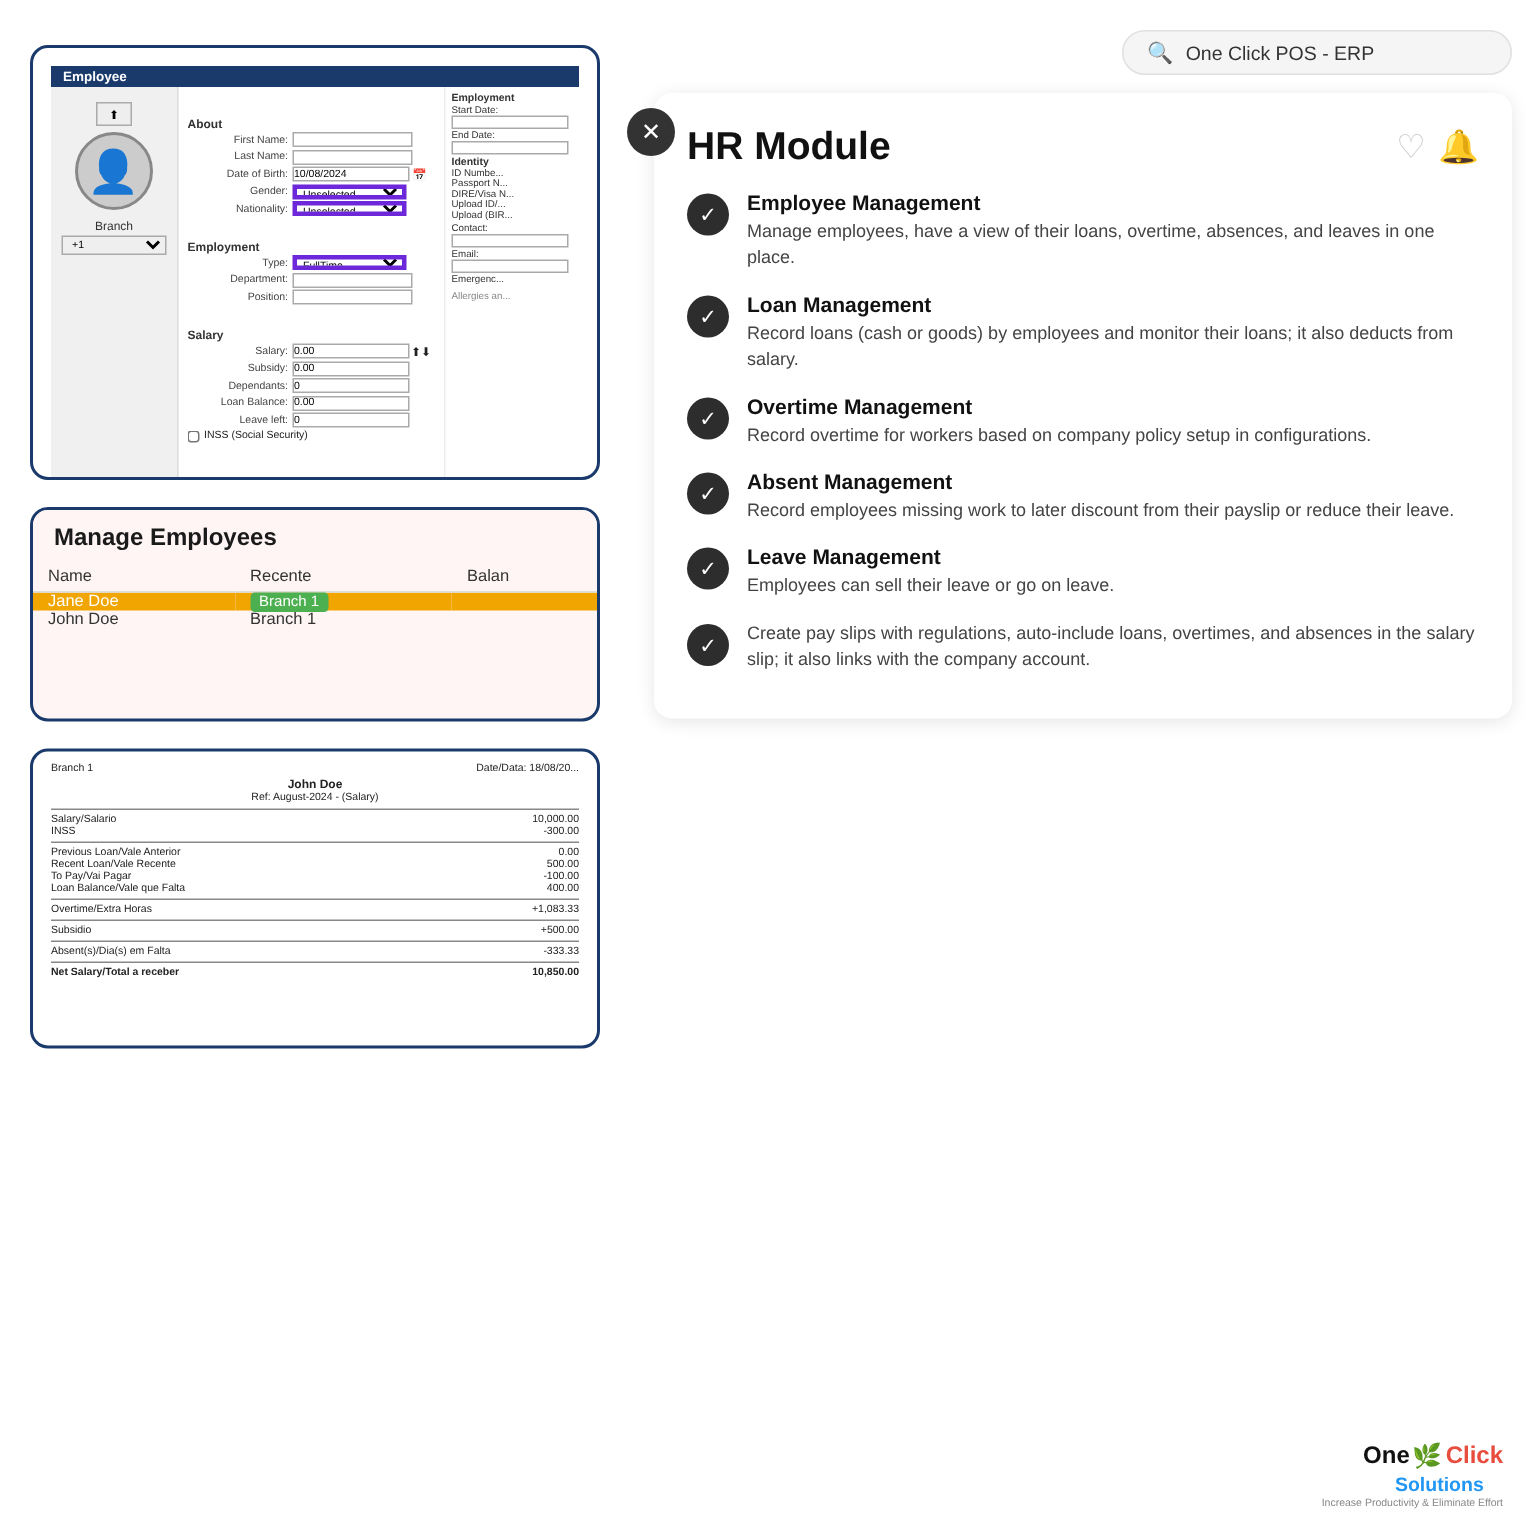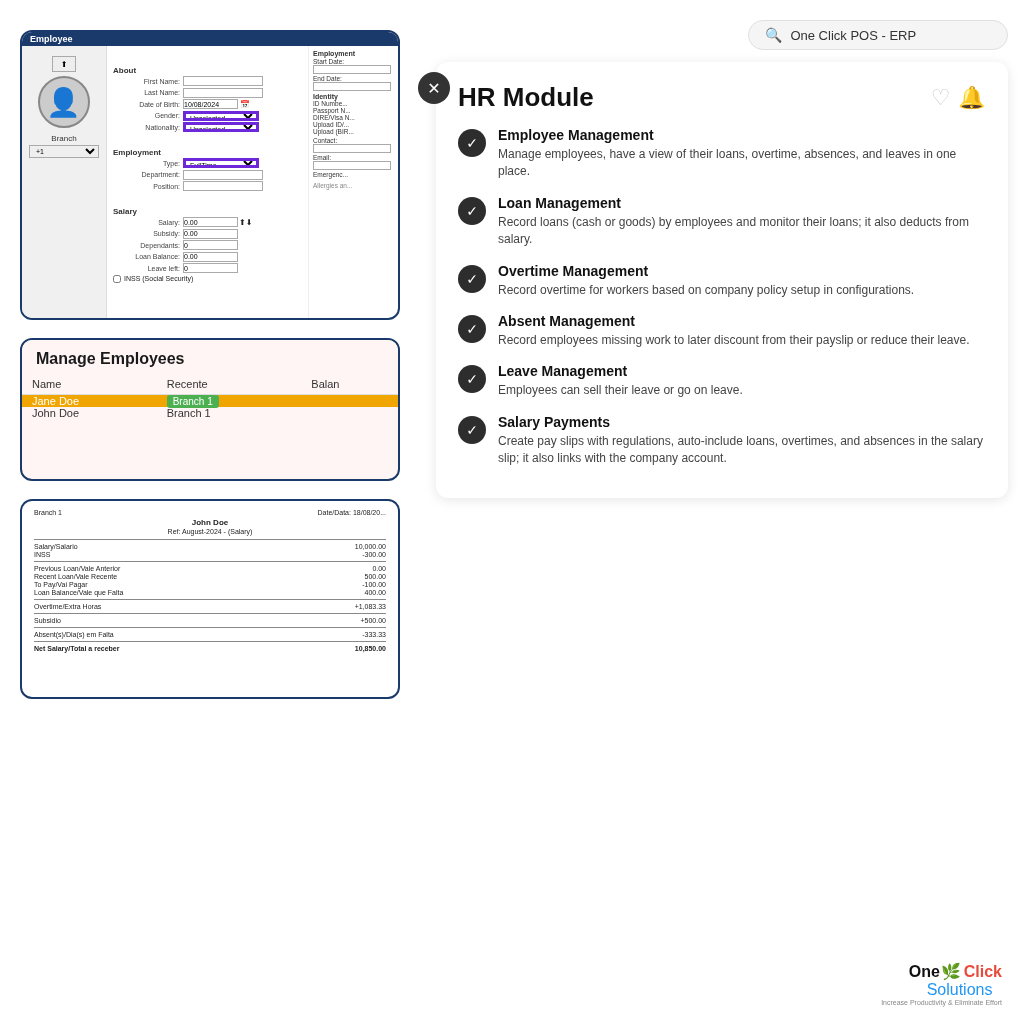--- a/index.html
+++ b/index.html
@@ -25,21 +25,21 @@
     
     .screenshot-card {
       border: 2px solid #1a3a6b;
       border-radius: 12px;
       overflow: hidden;
       background: #fff;
     }
 
     
     .card1 {
-      padding: 0;
+      padding: 12px;
       height: 290px;
     }
     .card1-inner {
       display: flex;
       height: 100%;
     }
     .card1-avatar {
       width: 85px;
       background: #f0f0f0;
       display: flex;
@@ -101,21 +101,21 @@
     }
     .form-input {
       height: 10px;
       width: 80px;
       border: 1px solid #aaa;
       background: #fff;
       font-size: 7px;
     }
     .form-input-sm {
       height: 10px;
-      width: 55px;
+      width: 78px;
       border: 1px solid #aaa;
       background: #fff;
       font-size: 7px;
     }
     .form-select {
       height: 10px;
       width: 76px;
       border: 3px solid #6d28d9;
       background: #fff;
       font-size: 7px;
@@ -341,23 +341,23 @@
       font-size: 16px;
       font-weight: bold;
       color: #111;
     }
     .logo-text-click {
       font-size: 16px;
       font-weight: bold;
       color: #e74c3c;
     }
     .logo-text-solutions {
-      font-size: 16px;
+      font-size: 13px;
       color: #2196f3;
-      font-weight: normal;
+      font-weight: bold;
       margin-left: 36px;
     }
     .logo-tagline {
       font-size: 7px;
       color: #888;
     }
   </style>
 </head>
 <body>
 
@@ -638,21 +638,20 @@
           <div class="feature-title">Leave Management</div>
           <div class="feature-desc">Employees can sell their leave or go on leave.</div>
         </div>
       </div>
 
       <div class="feature-item">
         <div class="check-icon">
             <span>✓</span>
           </div>
         <div class="feature-content">
-          <div class="feature-title">Salary Payments</div>
           <div class="feature-desc">Create pay slips with regulations, auto-include loans, overtimes, and absences in the salary slip; it also links with the company account.</div>
         </div>
       </div>
 
     </div>
   </div>
 
   <div class="logo-area">
     <div style="display:flex; align-items:center; justify-content:flex-end; gap:2px;">
       <span class="logo-text-one">One</span>

